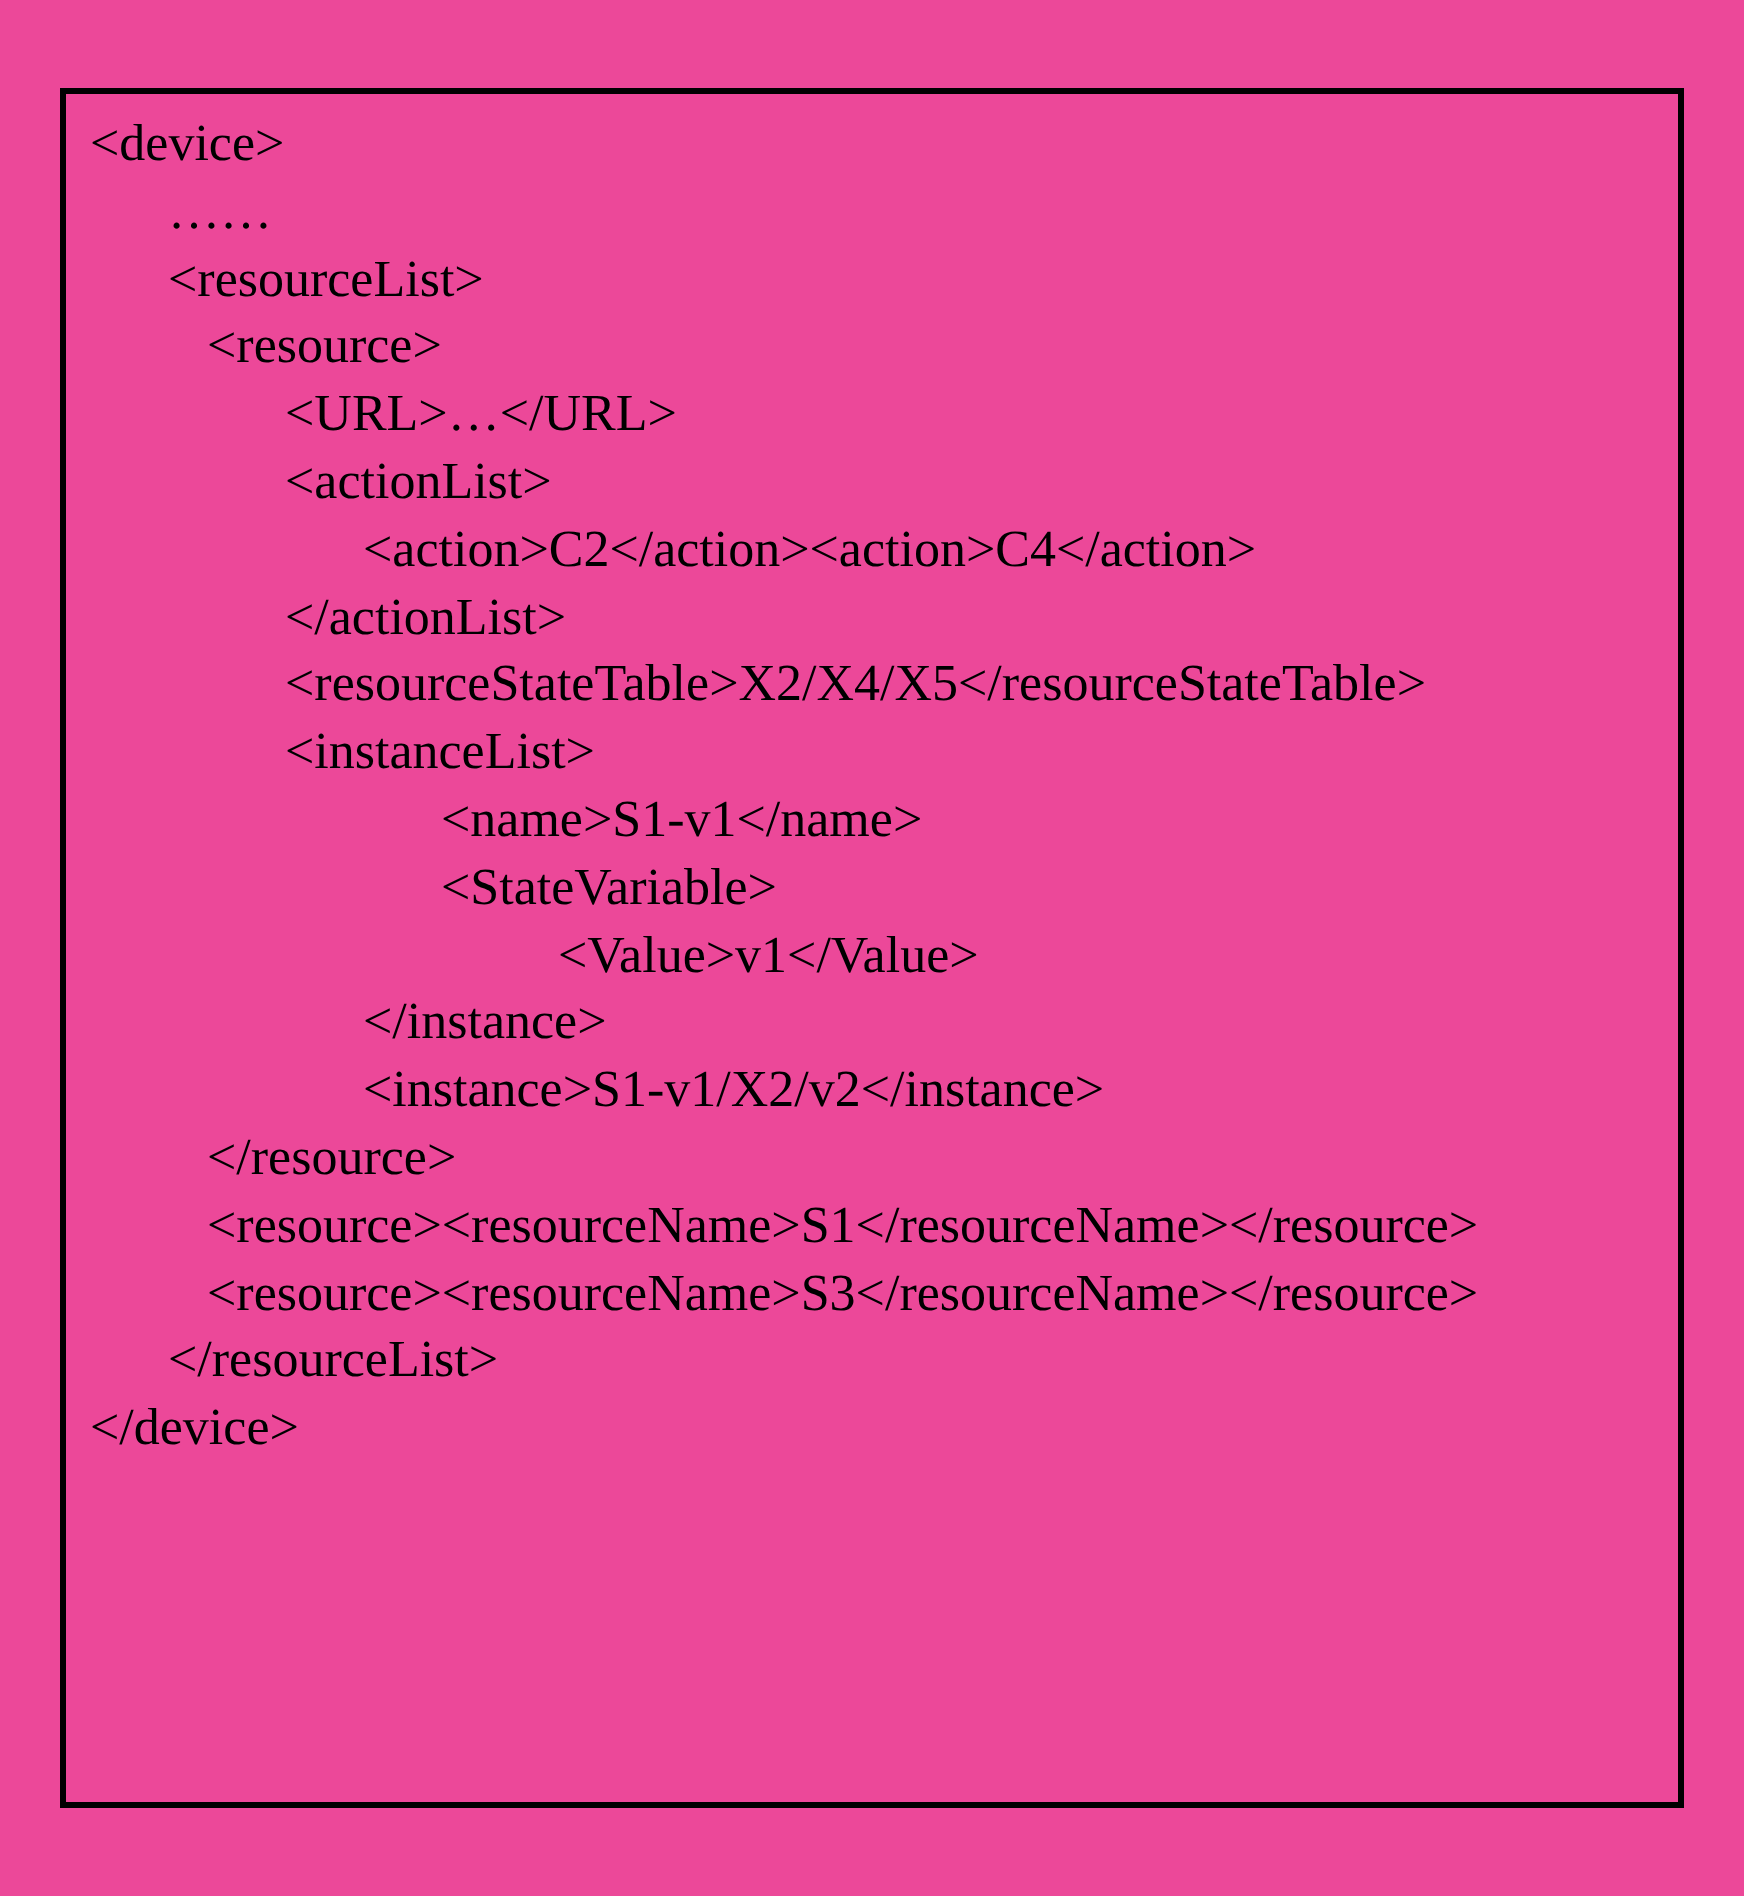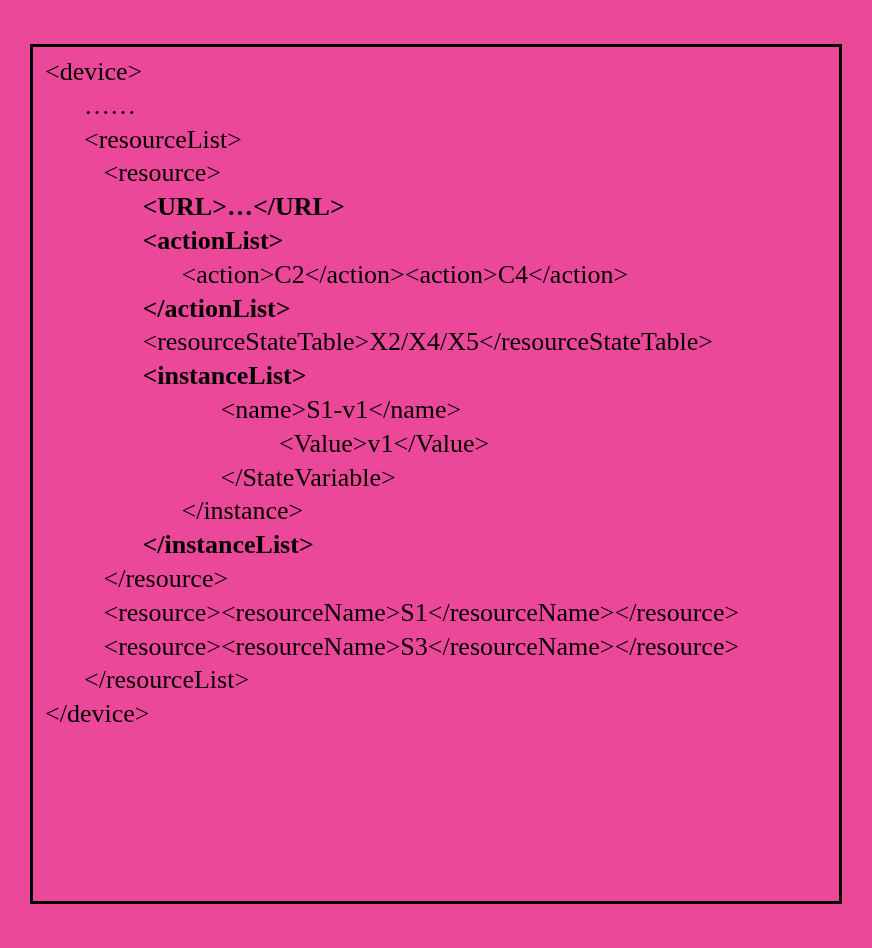--- a/index.html
+++ b/index.html
@@ -20,41 +20,41 @@
     height: 100%;
     border: 3px solid #000000;
     padding: 8px 12px 8px 12px;
     font-family: "Times New Roman", Times, serif;
     font-size: 26px;
     line-height: 1.3;
     color: #000000;
     overflow: hidden;
   }
   .line { white-space: pre; }
-  .bold { font-weight: bold; }
+  .bold { font-weight: normal; }
 </style>
 </head>
 <body>
 
 <div class="page">
   <div class="frame" id="frame">
       <div class="line">&lt;device&gt;</div>
       <div class="line">      ……</div>
       <div class="line">      &lt;resourceList&gt;</div>
       <div class="line">         &lt;resource&gt;</div>
       <div class="line bold">               &lt;URL&gt;…&lt;/URL&gt;</div>
       <div class="line bold">               &lt;actionList&gt;</div>
       <div class="line">                     &lt;action&gt;C2&lt;/action&gt;&lt;action&gt;C4&lt;/action&gt;</div>
       <div class="line bold">               &lt;/actionList&gt;</div>
       <div class="line">               &lt;resourceStateTable&gt;X2/X4/X5&lt;/resourceStateTable&gt;</div>
       <div class="line bold">               &lt;instanceList&gt;</div>
       <div class="line">                           &lt;name&gt;S1-v1&lt;/name&gt;</div>
+      <div class="line">                           &lt;StateVariable&gt;</div>
       <div class="line">                                    &lt;Value&gt;v1&lt;/Value&gt;</div>
-      <div class="line">                           &lt;/StateVariable&gt;</div>
       <div class="line">                     &lt;/instance&gt;</div>
-      <div class="line bold">               &lt;/instanceList&gt;</div>
+      <div class="line">                     &lt;instance&gt;S1-v1/X2/v2&lt;/instance&gt;</div>
       <div class="line">         &lt;/resource&gt;</div>
       <div class="line">         &lt;resource&gt;&lt;resourceName&gt;S1&lt;/resourceName&gt;&lt;/resource&gt;</div>
       <div class="line">         &lt;resource&gt;&lt;resourceName&gt;S3&lt;/resourceName&gt;&lt;/resource&gt;</div>
       <div class="line">      &lt;/resourceList&gt;</div>
       <div class="line">&lt;/device&gt;</div>
     </div>
 </div>
 
 </body></html>

